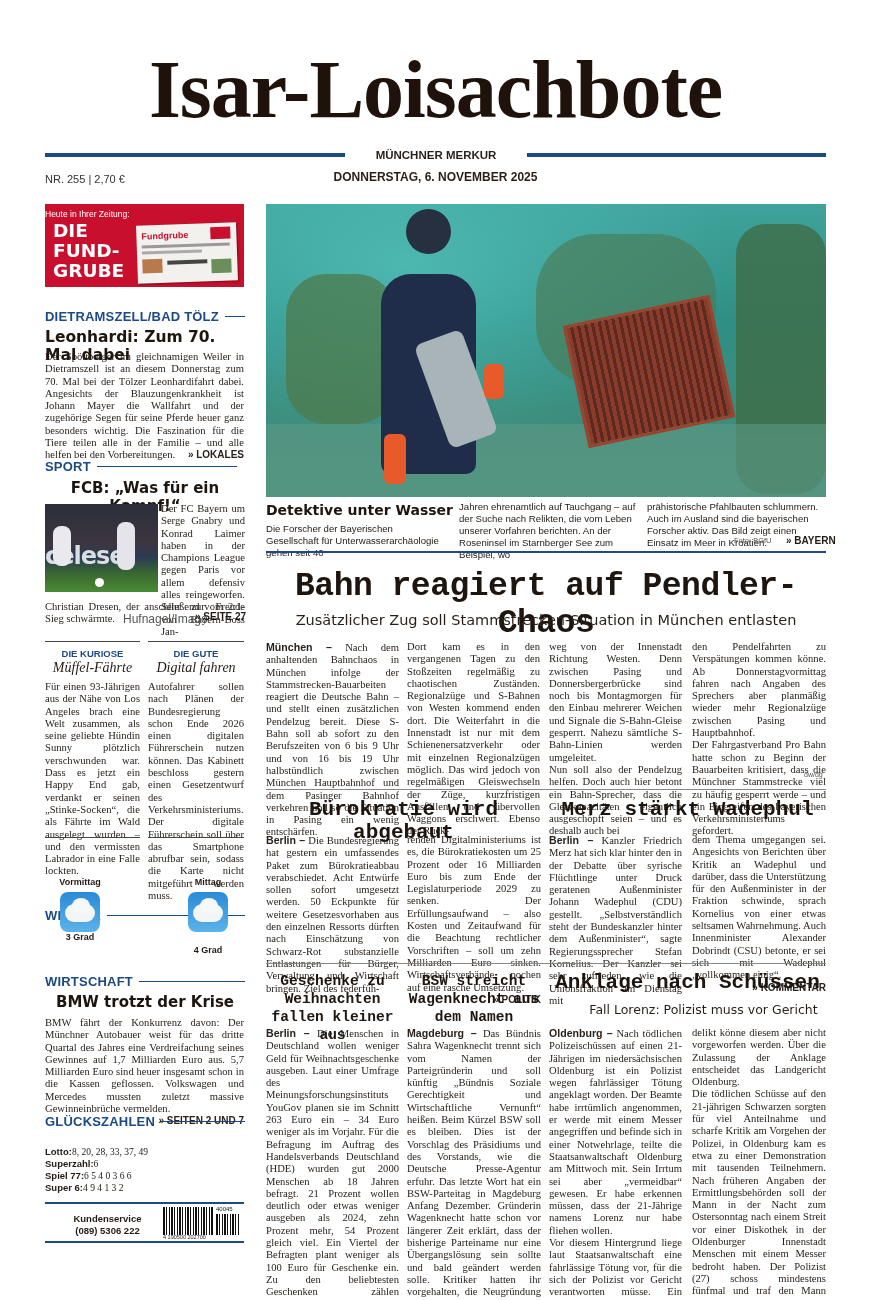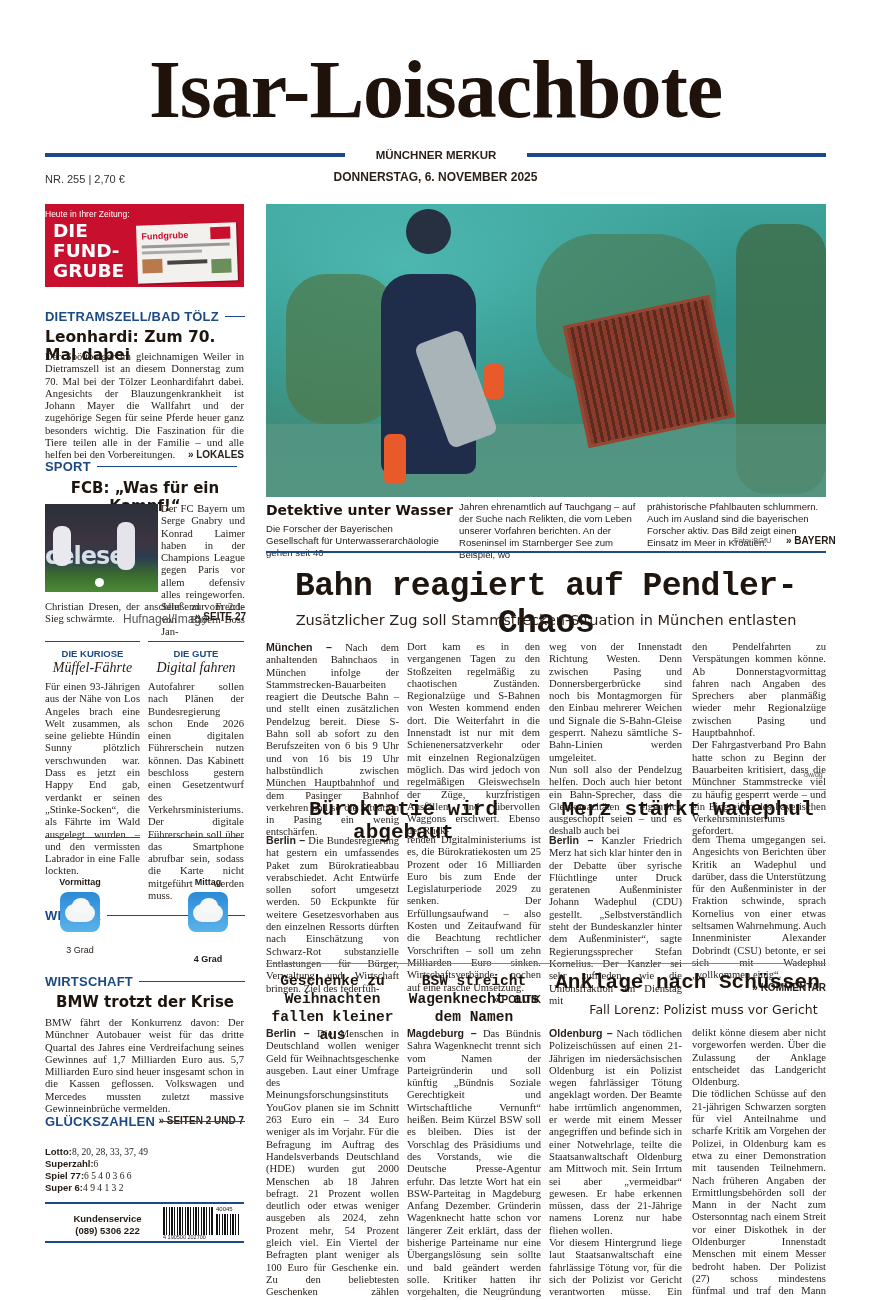--- a/index.html
+++ b/index.html
@@ -89,26 +89,26 @@
 <div class="abs thinrule" style="left:148px;top:837px;width:96px"></div>
 
 <div class="abs sect" style="left:45px;top:908px;width:200px">
     <span>WETTER</span>
     <span class="ln" style="max-width:145px"></span>
   </div>
 <div class="abs" style="left:48px;top:877px;width:192px;display:flex;justify-content:space-between">
   <div style="width:64px;text-align:center">
     <div class="cond" style="font-size:9px;font-weight:700;margin-bottom:5px">Vormittag</div>
     <div class="weathericon"></div>
-    <div class="cond" style="font-size:9px;font-weight:400;margin-top:13px">3 Grad</div>
+    <div class="cond" style="font-size:9px;font-weight:700;">3 Grad</div>
   </div>
   <div style="width:64px;text-align:center">
     <div class="cond" style="font-size:9px;font-weight:700;margin-bottom:5px">Mittag</div>
     <div class="weathericon"></div>
-    <div class="cond" style="font-size:9px;font-weight:700;margin-top:22px">4 Grad</div>
+    <div class="cond" style="font-size:9px;font-weight:700;margin-top:13px">4 Grad</div>
   </div>
 </div>
 
 <div class="abs sect" style="left:45px;top:974px;width:200px">
     <span>WIRTSCHAFT</span>
     <span class="ln" style="max-width:120px"></span>
   </div>
 <div class="abs h-side" style="left:45px;top:993px;width:200px;text-align:center">BMW trotzt der Krise</div>
 <div class="abs body-txt" style="left:45px;top:1017px;width:199px"><span>BMW fährt der Konkurrenz davon: Der Münchner Autobauer weist für das dritte Quartal des Jahres eine Verdreifachung seines Gewinnes auf 1,7 Milliarden Euro aus. 5,7 Milliarden Euro sind heuer insgesamt schon in die Kassen geflossen. Volkswagen und Mercedes mussten zuletzt massive Gewinneinbrüche vermelden.</span> <span class="ref">» SEITEN 2 UND 7</span></div>
 

